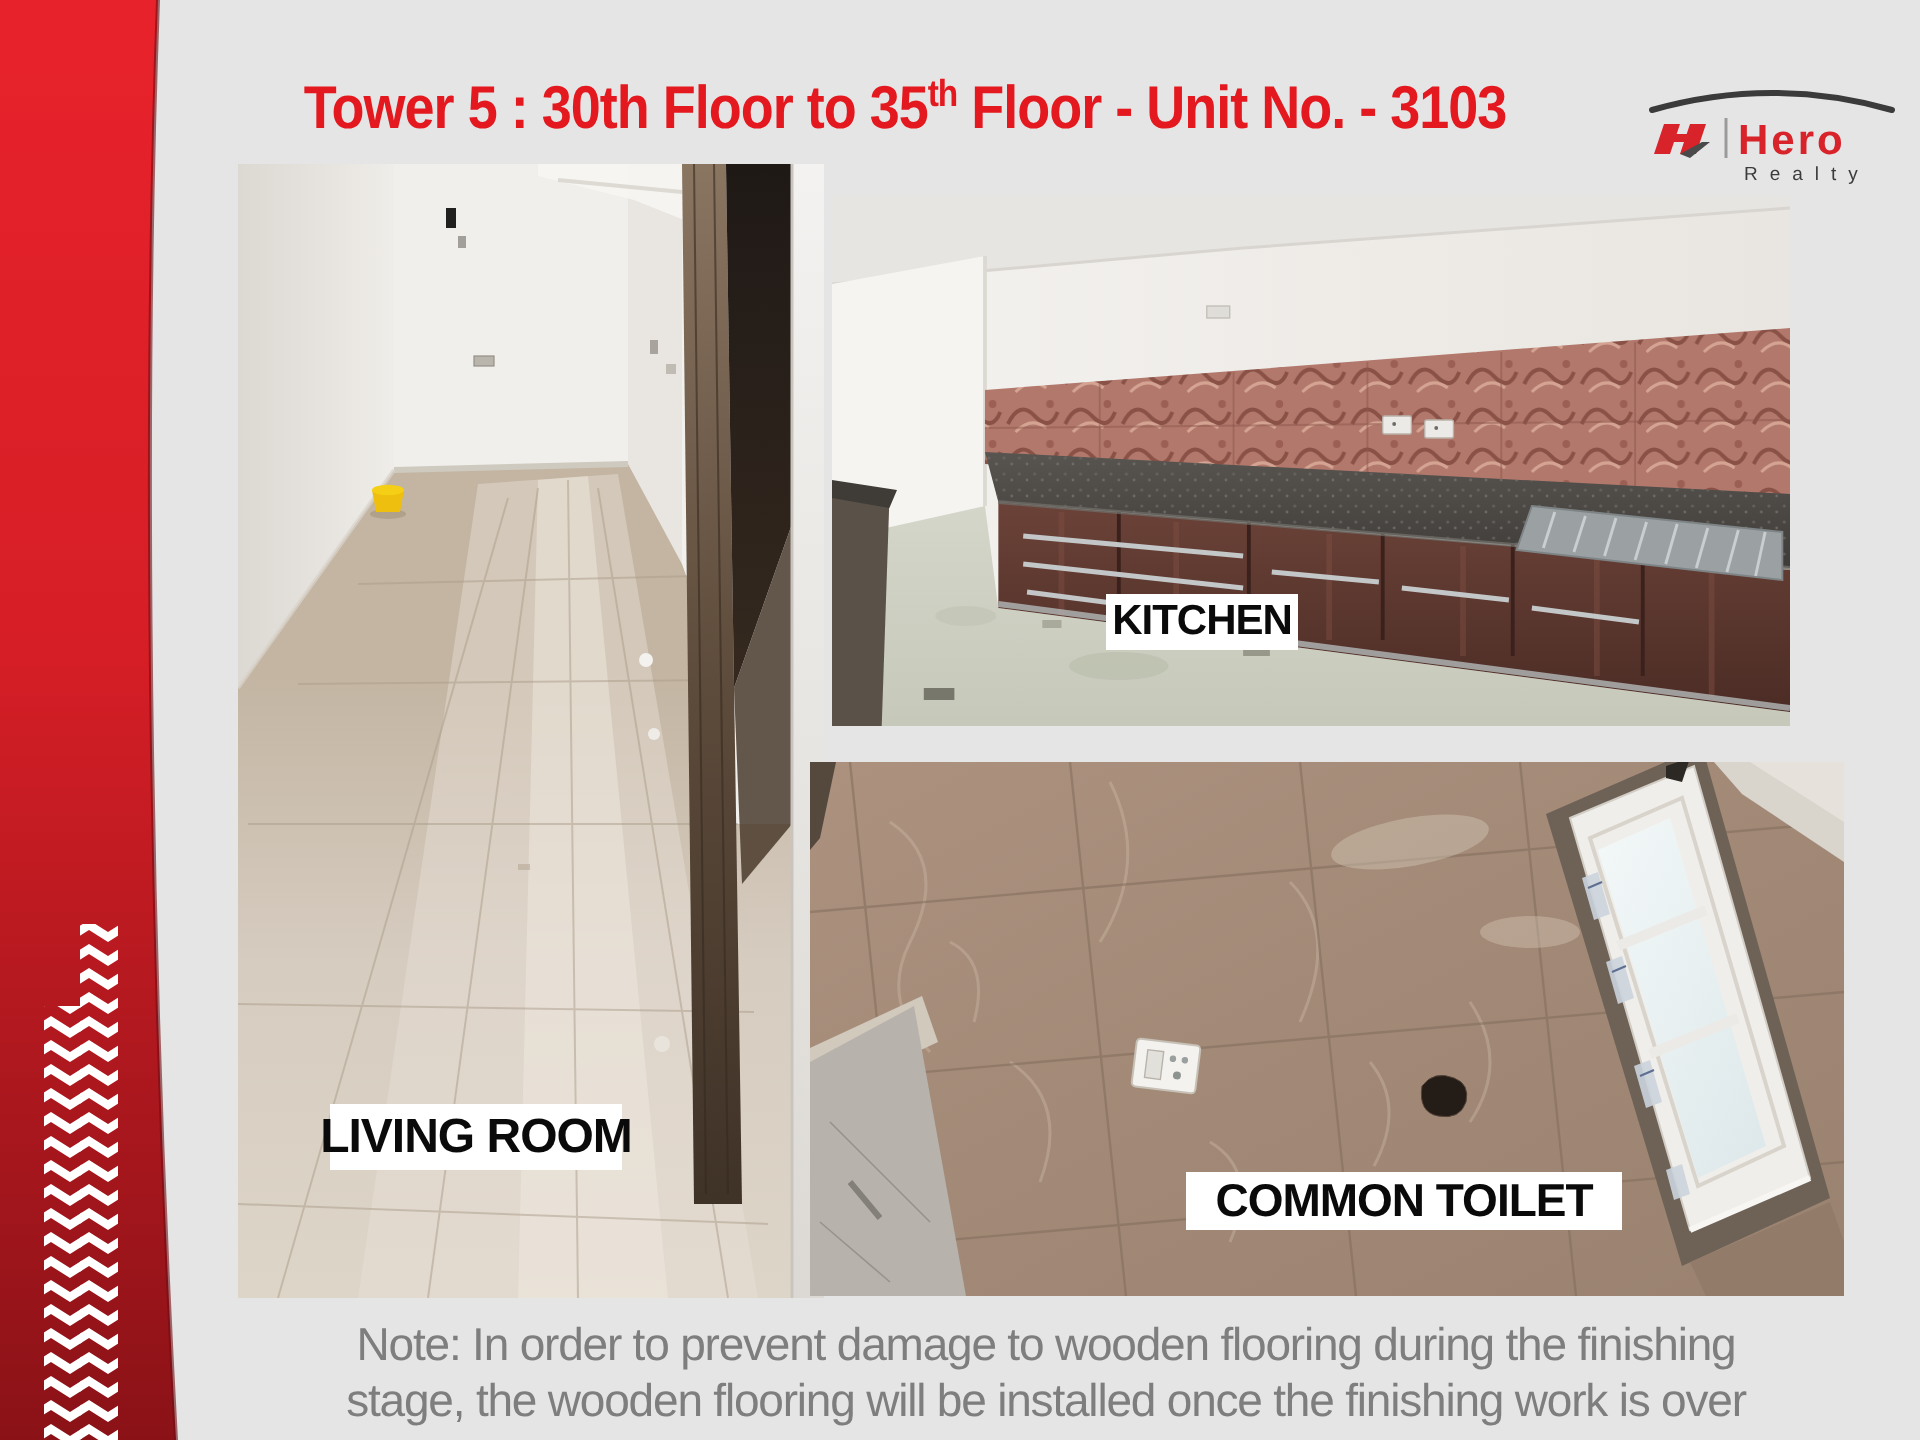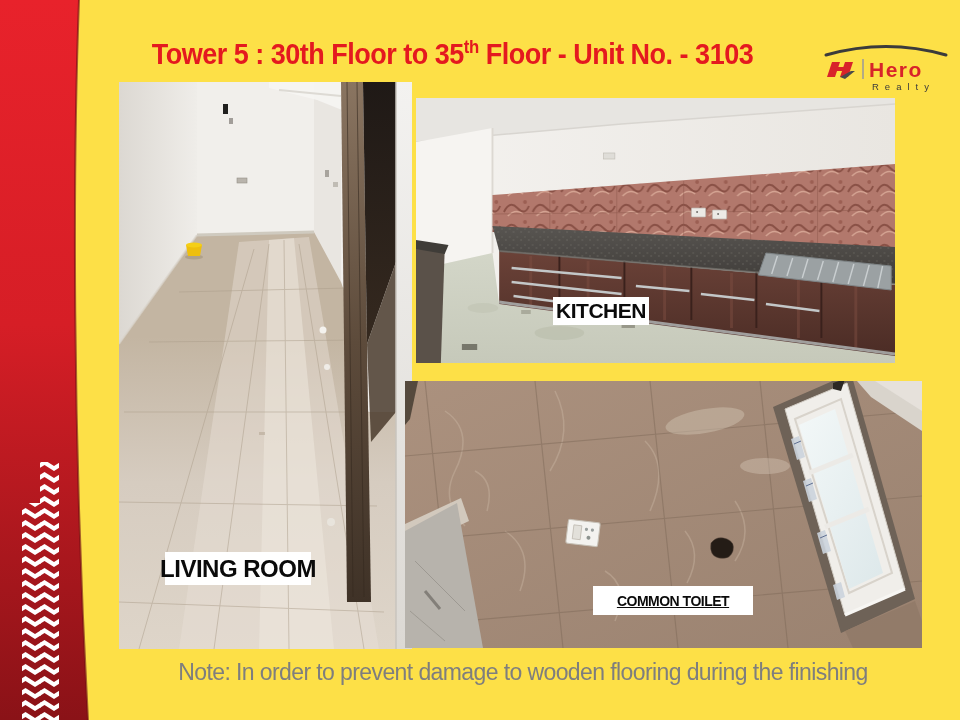--- a/index.html
+++ b/index.html
@@ -1,16 +1,16 @@
 <!DOCTYPE html>
 <html><head>
 <meta charset="utf-8">
 <style>
   html,body{margin:0;padding:0;background:#ffffff;}
-  .slide{position:relative;width:960px;height:720px;background:#fde047;overflow:hidden;
+  .slide{position:relative;width:960px;height:720px;background:#e5e5e5;overflow:hidden;
          font-family:"Liberation Sans",sans-serif;}
   
   .sidebar-svg{position:absolute;left:0;top:0;width:100px;height:720px;}
   .wheat-svg{position:absolute;left:16px;top:460px;width:48px;height:260px;}
   
   .title{position:absolute;left:95px;top:36px;width:715px;text-align:center;
          font-weight:bold;font-size:27px;letter-spacing:-0.5px;white-space:nowrap;
          transform:scaleY(1.12);transform-origin:top center;}
   .title sup{font-size:0.62em;vertical-align:super;}
   
@@ -19,21 +19,21 @@
   .photo{position:absolute;overflow:hidden;}
   .photo svg{display:block;width:100%;height:100%;}
   .photo-living{left:97px;top:82px;width:293px;height:567px;padding-left:22px;}
   .photo-kitchen{left:416px;top:98px;width:479px;height:265px;}
   .photo-toilet{left:405px;top:381px;width:517px;height:267px;}
   .photo-label{position:absolute;background:#ffffff;color:#0a0a0a;font-weight:bold;
                display:flex;align-items:center;justify-content:center;white-space:nowrap;
                letter-spacing:-0.5px;}
   .label-living{left:68px;top:470px;width:146px;height:33px;font-size:24px;}
   .label-kitchen{left:137px;top:199px;width:96px;height:28px;font-size:21px;}
-  .label-toilet{left:188px;top:205px;width:160px;height:29px;font-size:14px;text-decoration:underline;}
+  .label-toilet{left:188px;top:205px;width:218px;height:29px;font-size:23px;}
   
   .note{position:absolute;left:92px;top:658px;width:862px;font-size:23px;
         line-height:28px;letter-spacing:-0.6px;text-align:center;}
 </style>
 </head>
 <body>
 
 <div class="slide">
 
   <svg class="sidebar-svg" viewBox="0 0 100 720" preserveAspectRatio="none" aria-hidden="true">
@@ -339,15 +339,16 @@
 
       <polygon points="452,0 517,0 517,50 466,16" fill="#D9D4CC"></polygon>
       <polygon points="470,0 517,0 517,30" fill="#E8E4DE" opacity="0.8"></polygon>
       <polygon points="440,250 510,220 517,240 517,267 448,267" fill="#8F7866" opacity="0.7"></polygon>
     </svg>
     <div class="photo-label label-toilet">COMMON TOILET</div>
   </div>
 
   <div class="note" style="color:#7E7E7E;">
     <div>Note: In order to prevent damage to wooden flooring during the finishing</div>
+    <div>stage, the wooden flooring will be installed once the finishing work is over</div>
   </div>
 
 </div>
 
 </body></html>

